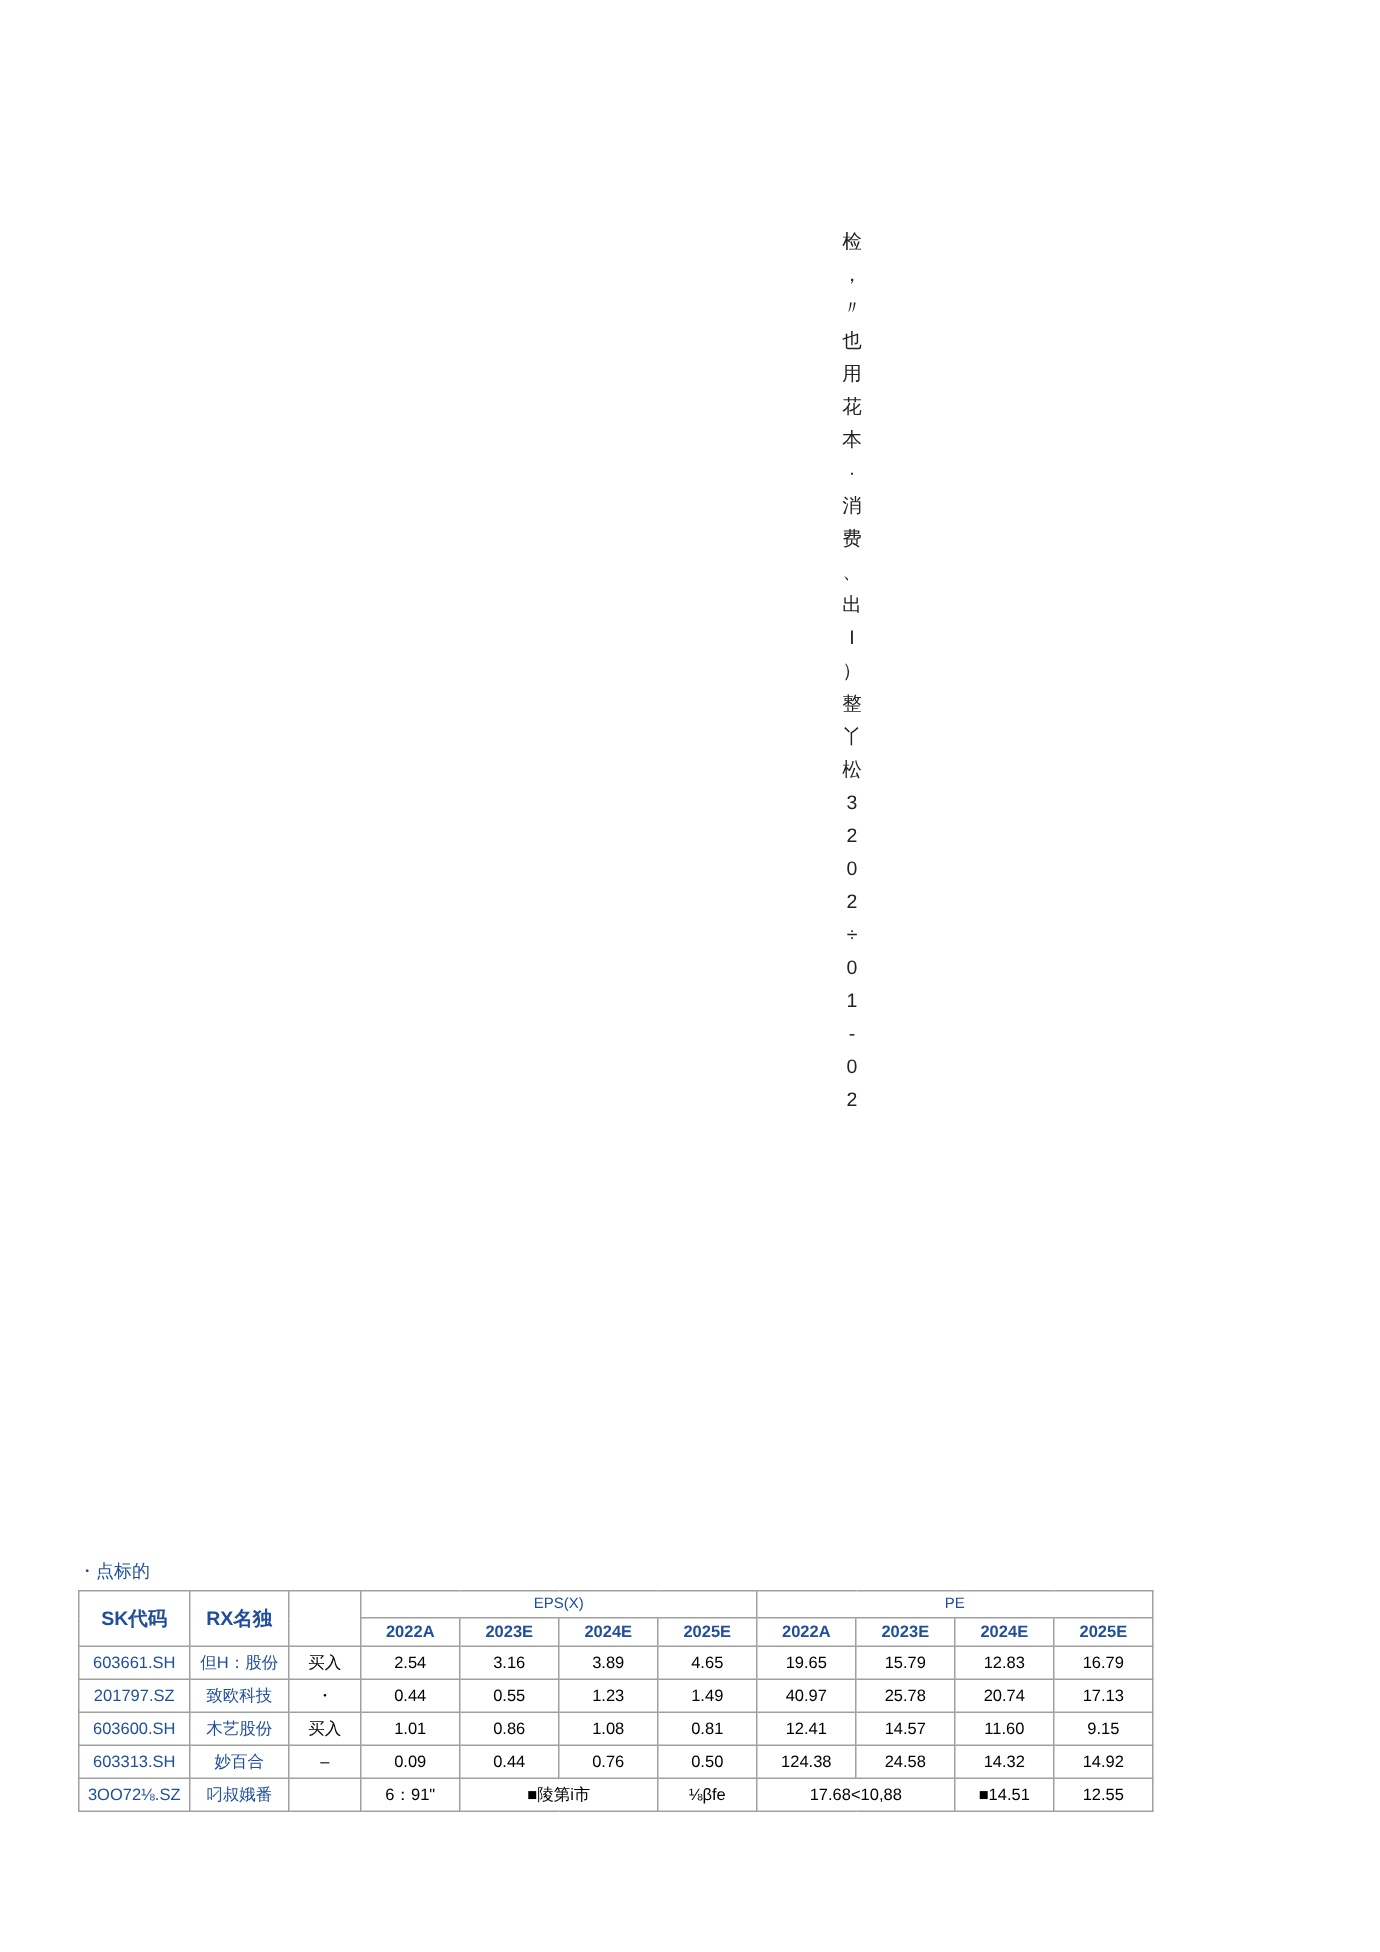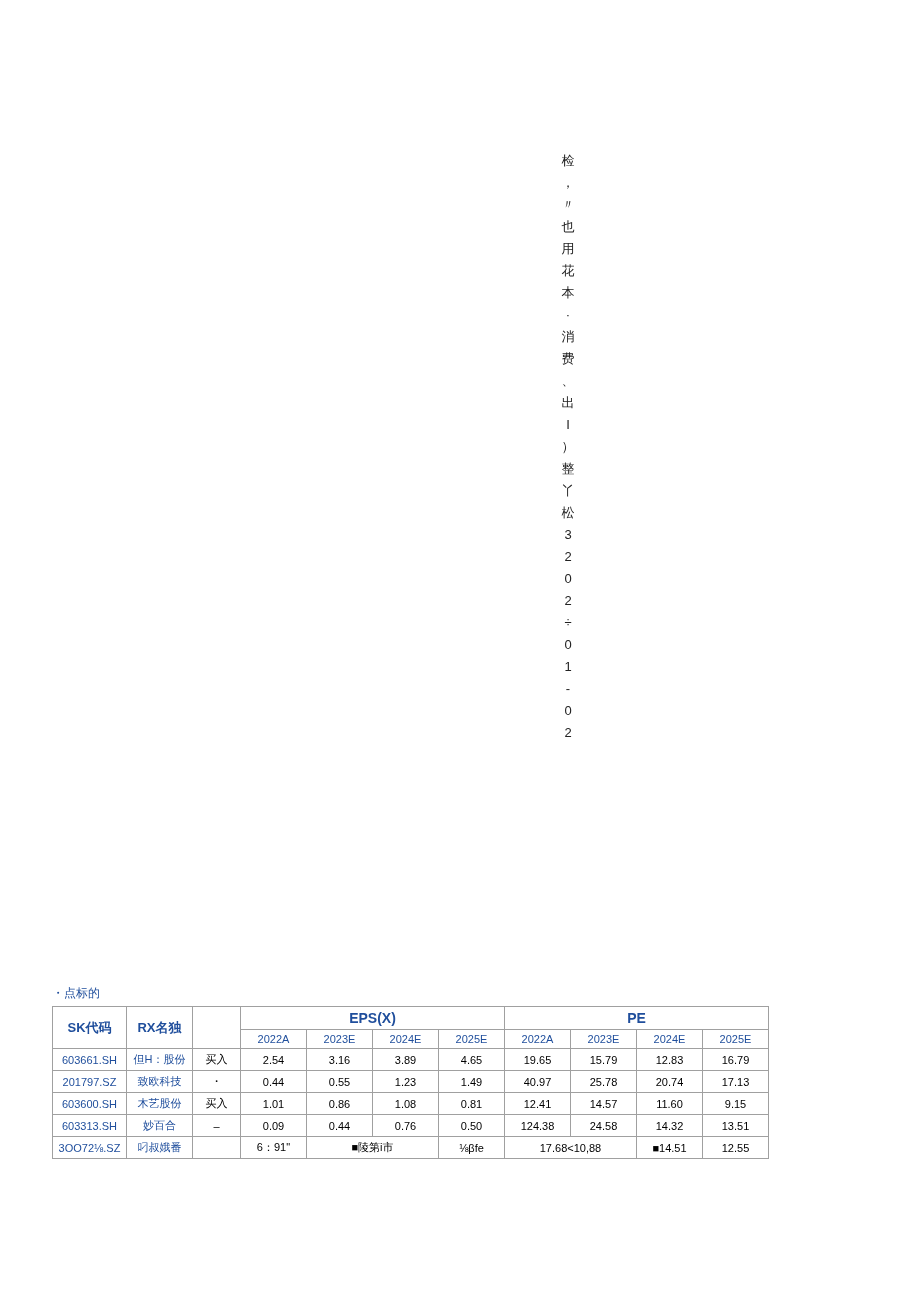--- a/index.html
+++ b/index.html
@@ -21,21 +21,21 @@
     top: 150px;
     width: 16px;
     font-size: 13px;
     line-height: 22px;
     color: #222;
     text-align: center;
   }
   .lower {
     position: absolute;
     left: 52px;
-    top: 985px;
+    top: 1039px;
     width: 652px;
   }
   .caption {
     font-size: 12px;
     color: #1f4e9c;
     margin-bottom: 4px;
   }
   table {
     border-collapse: collapse;
     width: 100%;
@@ -44,26 +44,26 @@
   }
   th, td {
     border: 1px solid #a0a0a0;
     padding: 3px 4px;
     text-align: center;
     white-space: nowrap;
     overflow: hidden;
   }
   th.group {
     color: #1f4e9c;
+    font-weight: normal;
+    font-size: 10px;
+  }
+  th.sub {
+    color: #1f4e9c;
     font-weight: bold;
-    font-size: 14px;
-  }
-  th.sub {
-    color: #1f4e9c;
-    font-weight: normal;
   }
   td.code, td.name {
     color: #1f4e9c;
   }
   .col-code { width: 74px; }
   .col-name { width: 66px; }
   .col-rating { width: 48px; }
   .col-data { width: 66px; }
   th.head-sk {
     font-size: 13px;
@@ -192,21 +192,21 @@
           <td class="code">603313.SH</td>
           <td class="name">妙百合</td>
           <td>–</td>
           <td>0.09</td>
           <td>0.44</td>
           <td>0.76</td>
           <td>0.50</td>
           <td>124.38</td>
           <td>24.58</td>
           <td>14.32</td>
-          <td>13.51</td>
+          <td>14.92</td>
         </tr>
         <tr>
           <td class="code">3OO72⅛.SZ</td>
           <td class="name">叼叔娥番</td>
           <td></td>
           <td>6：91"</td>
           <td colspan="2">■陵第i市</td>
           <td>⅛βfe</td>
           <td colspan="2">17.68&lt;10,88</td>
           <td>■14.51</td>

